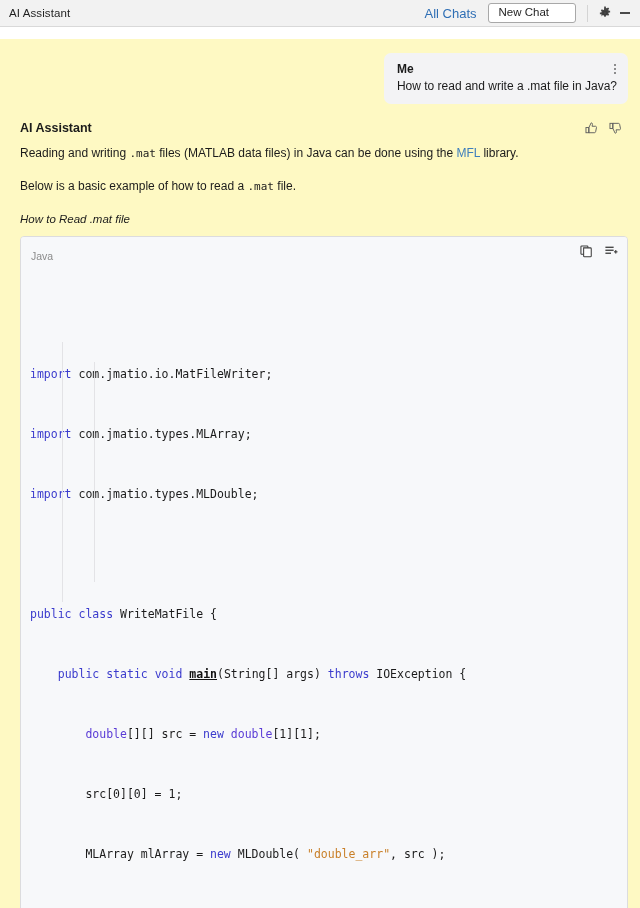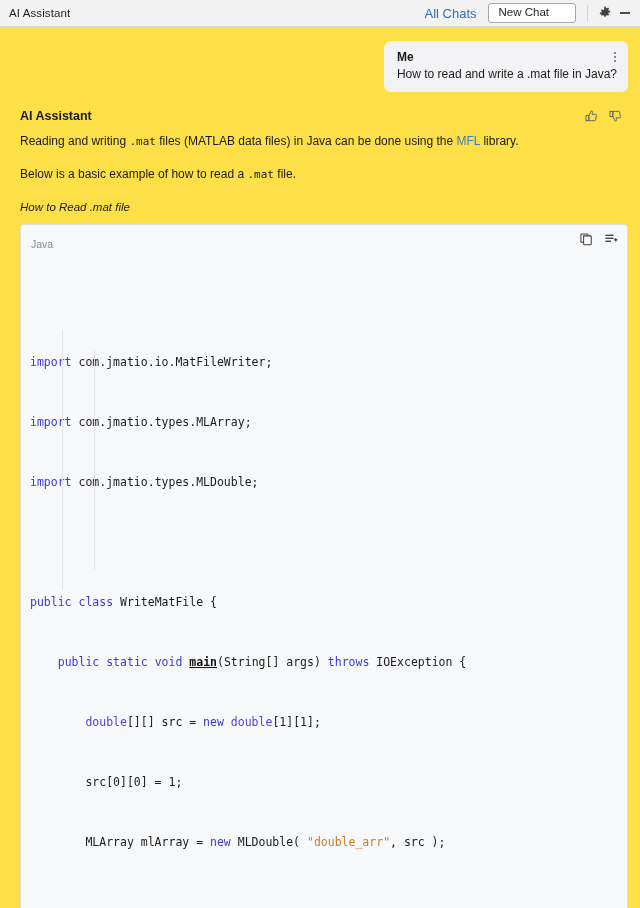--- a/index.html
+++ b/index.html
@@ -9,20 +9,21 @@
     background: #ffffff;
     font-family: "Liberation Sans", sans-serif;
     overflow: hidden;
   }
   #app {
     width: 640px; height: 908px;
     position: relative;
     background: #ffffff;
     display: flex;
     flex-direction: column;
+    gap: 12px;
   }
 
   
   .titlebar {
     height: 27px;
     min-height: 27px;
     background: #f2f2f2;
     border-bottom: 1px solid #d9d9d9;
     display: flex;
     align-items: center;
@@ -74,21 +75,21 @@
     cursor: pointer;
     margin-left: 3px;
   }
   .min-bar { width: 10px; height: 1.5px; background: #4a4a4a; }
 
   
   .conversation {
     flex: 1;
     overflow: hidden;
     padding: 0;
-    background: #fde047;
+    background: #fef9c3;
   }
 
   
   .user-row {
     display: flex;
     justify-content: flex-end;
     padding: 14px 12px 0 12px;
   }
   .user-bubble {
     background: #f3f3f5;

